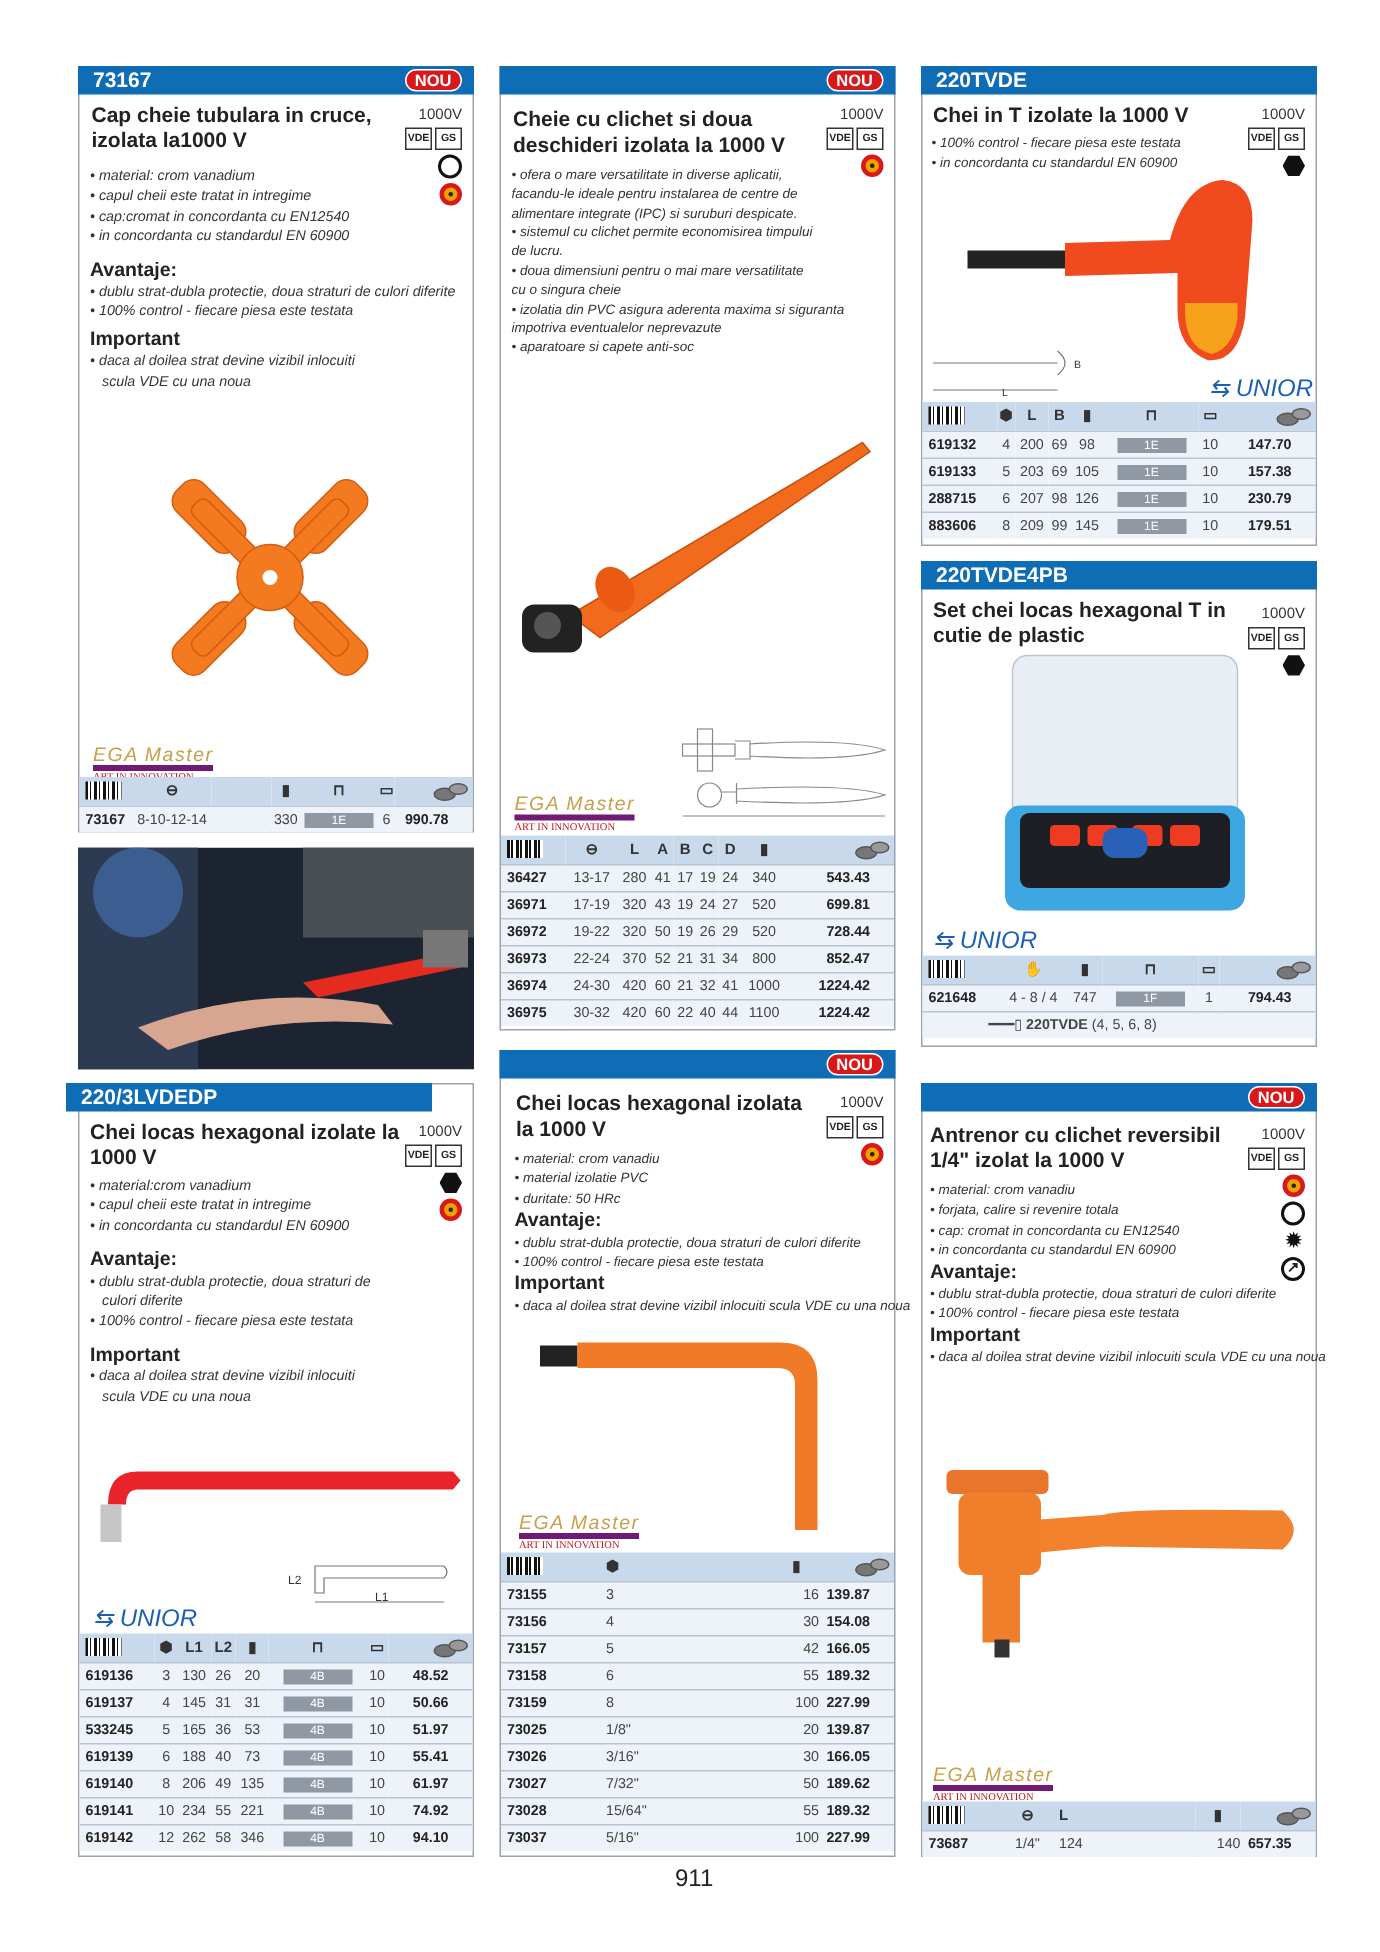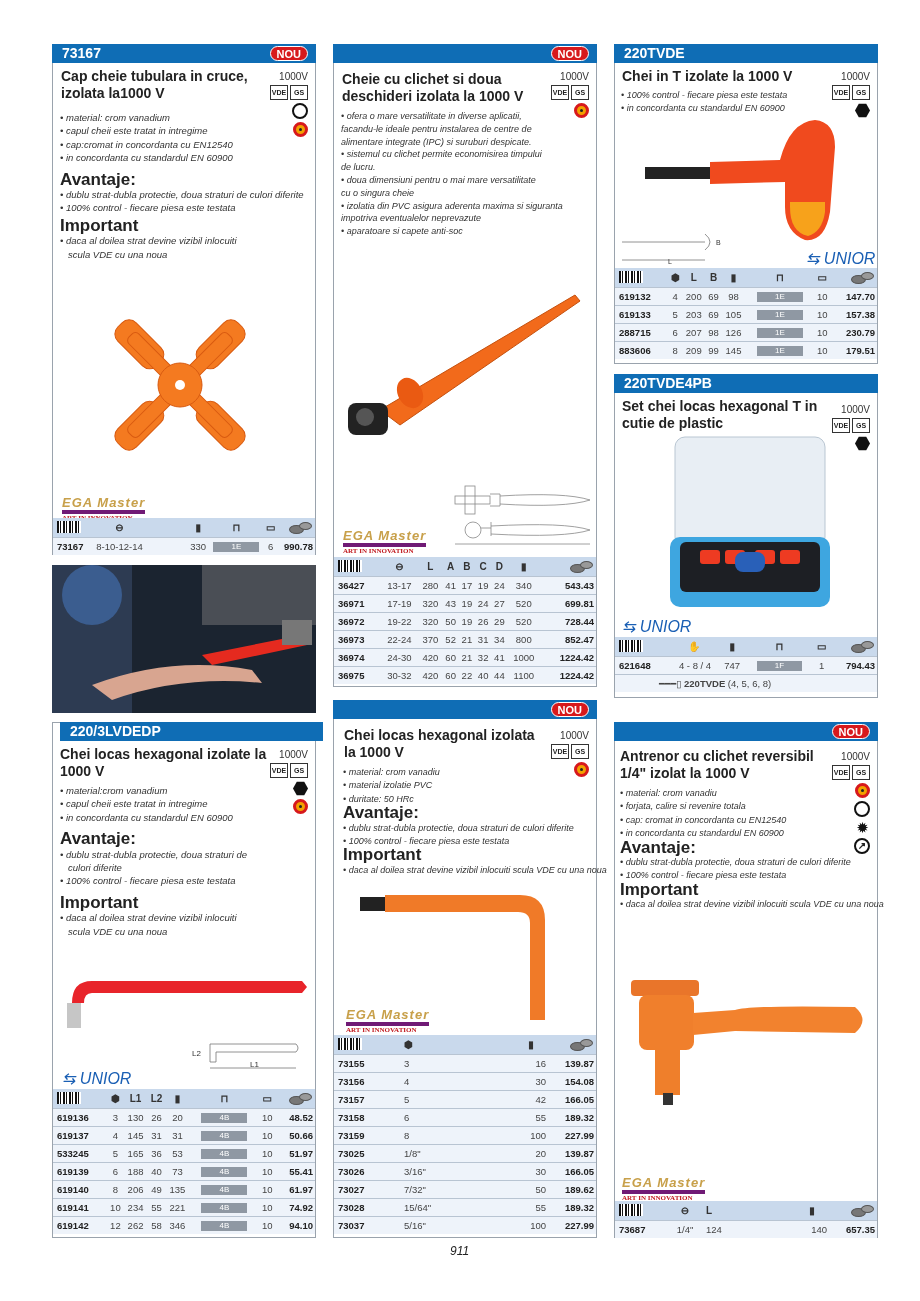--- a/index.html
+++ b/index.html
@@ -3,49 +3,49 @@
 <meta charset="utf-8">
 <style>
   * { box-sizing: border-box; margin: 0; padding: 0; }
   body { width: 920px; height: 1301px; background: #fff; font-family: "Liberation Sans", sans-serif; color: #222; position: relative; overflow: hidden; }
   .card { position: absolute; border: 1px solid #9aa3ad; background: #fff; }
   .hdr { position: absolute; background: #0f6db5; color: #fff; font-weight: bold; font-size: 14px; height: 19px; line-height: 19px; padding-left: 10px; }
   .nou { position: absolute; right: 8px; top: 2px; background: #d7191c; color: #fff; font-size: 11px; font-weight: bold; border-radius: 8px; padding: 0 6px; height: 15px; line-height: 15px; border: 1px solid #fff; }
   .title { position: absolute; font-weight: bold; font-size: 14px; line-height: 17px; color: #222; }
   .bul { position: absolute; font-size: 9.5px; font-style: italic; line-height: 13.4px; color: #333; }
   .bul div { white-space: nowrap; }
-  .sub { font-weight: bold; font-style: normal; font-size: 17px; margin-top: 4px; margin-bottom: 2px; color: #222; }
+  .sub { font-weight: bold; font-style: normal; font-size: 13px; margin-top: 4px; margin-bottom: 2px; color: #222; }
   .icons { position: absolute; width: 40px; display: flex; flex-direction: column; align-items: flex-end; gap: 3px; }
   .v1000 { font-size: 10px; color: #333; }
   .cert { display: flex; gap: 2px; }
   .cert span { display: inline-block; width: 18px; height: 15px; border: 1px solid #333; font-size: 7px; text-align: center; line-height: 13px; font-weight: bold; }
   .ic-round { width: 15px; height: 15px; border-radius: 50%; background: #f2a100; border: 3px solid #d7191c; position: relative; }
   .ic-round::after { content: ""; position: absolute; left: 3px; top: 3px; width: 3px; height: 3px; background: #222; border-radius: 50%; }
   .ic-hex { width: 15px; height: 15px; background: #111; clip-path: polygon(25% 5%, 75% 5%, 100% 50%, 75% 95%, 25% 95%, 0 50%); }
   .ic-hexo { width: 16px; height: 16px; border: 2px solid #111; border-radius: 50%; }
   .ic-gear { width: 15px; height: 15px; color: #111; font-size: 15px; line-height: 15px; text-align: center; }
   .ic-noarrow { width: 16px; height: 16px; border: 2px solid #111; border-radius: 50%; font-size: 10px; line-height: 12px; text-align: center; font-weight: bold; }
   table.tbl { position: absolute; border-collapse: collapse; font-size: 9.5px; }
   table.tbl th { background: #c9d9ec; height: 19px; font-weight: bold; font-size: 10px; color: #333; text-align: center; }
   table.tbl td { background: #eef3fa; border-top: 1px solid #b8c4d2; height: 18px; text-align: center; color: #444; }
   table.tbl td.code { font-weight: bold; text-align: left; padding-left: 4px; color: #222; }
-  table.tbl td.price { font-weight: bold; text-align: right; padding-right: 2px; color: #222; }
+  table.tbl td.price { font-weight: bold; text-align: right; padding-right: 16px; color: #222; }
   table.tbl th.code { text-align: left; padding-left: 4px; }
   table.tbl th.price { text-align: right; padding-right: 4px; }
   .pk { display: inline-block; background: #8f98a3; color: #fff; font-size: 8px; padding: 0 18px; line-height: 10px; }
   .barcode { display: inline-block; width: 24px; height: 12px; background: repeating-linear-gradient(90deg,#111 0 2px,#fff 2px 3px,#111 3px 4px,#fff 4px 6px); vertical-align: middle; }
   .coins { display: inline-block; width: 22px; height: 11px; position: relative; vertical-align: middle; }
   .coins::before { content:""; position:absolute; left:0; top:3px; width:13px; height:7px; border-radius:50%; background:#777; border:1px solid #555; }
   .coins::after { content:""; position:absolute; left:10px; top:0; width:11px; height:6px; border-radius:50%; background:#999; border:1px solid #555; }
-  .brand { position: absolute; font-size: 8px; font-weight: bold; }
+  .brand { position: absolute; font-size: 8px; font-weight: normal; }
   .ega-top { color: #c8a04a; font-size: 13px; font-style: italic; letter-spacing: 1px; }
   .ega-bot { color: #c0181d; font-size: 7px; font-family: "Liberation Serif", serif; border-top: 4px solid #701a75; }
   .unior { position: absolute; color: #1a5fb4; font-size: 16px; font-weight: normal; font-style: italic; }
   .img { position: absolute; }
-  .page-num { position: absolute; left: 450px; top: 1244px; font-size: 12px; font-style: italic; }
+  .page-num { position: absolute; left: 450px; top: 1244px; font-size: 16px; }
 </style>
 </head>
 <body>
 
 <div class="card" style="left:52px;top:44px;width:264px;height:511px;"></div>
 <div class="hdr" style="left:52px;top:44px;width:264px;">
   <span>73167</span>
   <span class="nou">NOU</span>
 </div>
 <div class="title" style="left:61px;top:68px;width:190px;">Cap cheie tubulara in cruce, izolata la1000 V</div>
@@ -375,21 +375,21 @@
         <td>1</td>
         <td class="price">794.43</td>
       </tr>
   <tr>
         <td colspan="6" style="text-align:left;padding-left:44px;"><span>━━━▯</span> <b>220TVDE</b> <span>(4, 5, 6, 8)</span></td>
       </tr>
 </tbody>
   </table>
 
 <div class="card" style="left:52px;top:722px;width:264px;height:516px;"></div>
-<div class="hdr" style="left:60px;top:722px;width:263px;">
+<div class="hdr" style="left:44px;top:722px;width:244px;">
   <span>220/3LVDEDP</span>
 </div>
 <div class="title" style="left:60px;top:746px;width:208px;">Chei locas hexagonal izolate la 1000 V</div>
 <div class="icons" style="left:268px;top:749px;">
   <div class="v1000">1000V</div>
   <div class="cert">
       <span>VDE</span>
       <span>GS</span>
     </div>
   <div class="ic-hex"></div>

